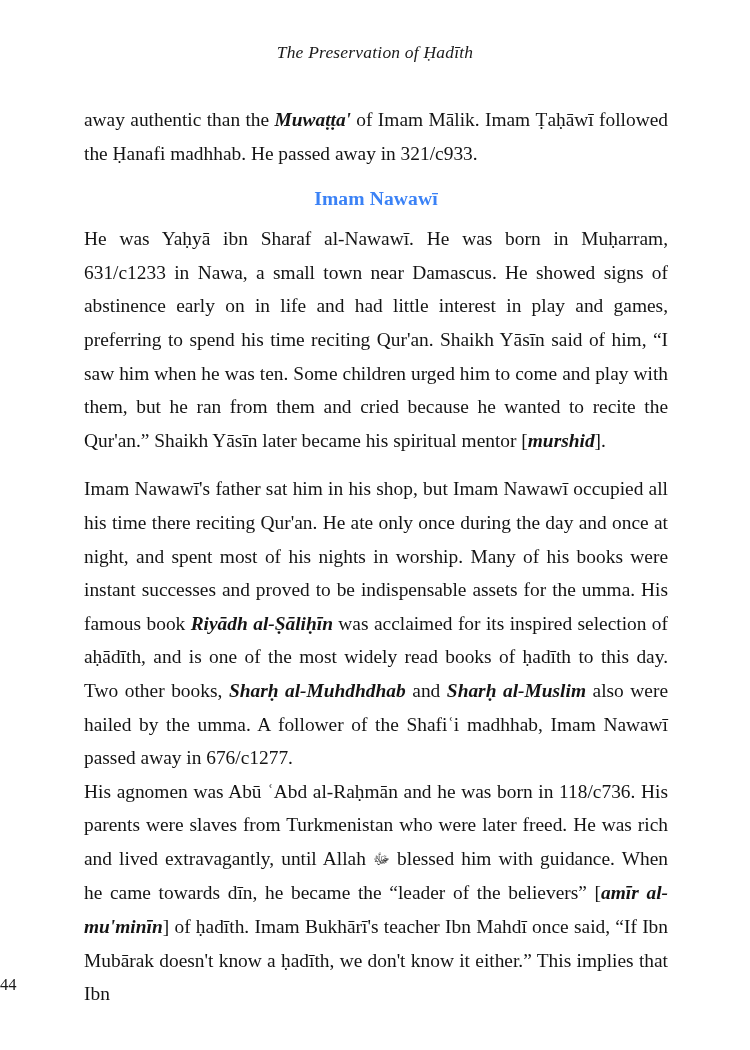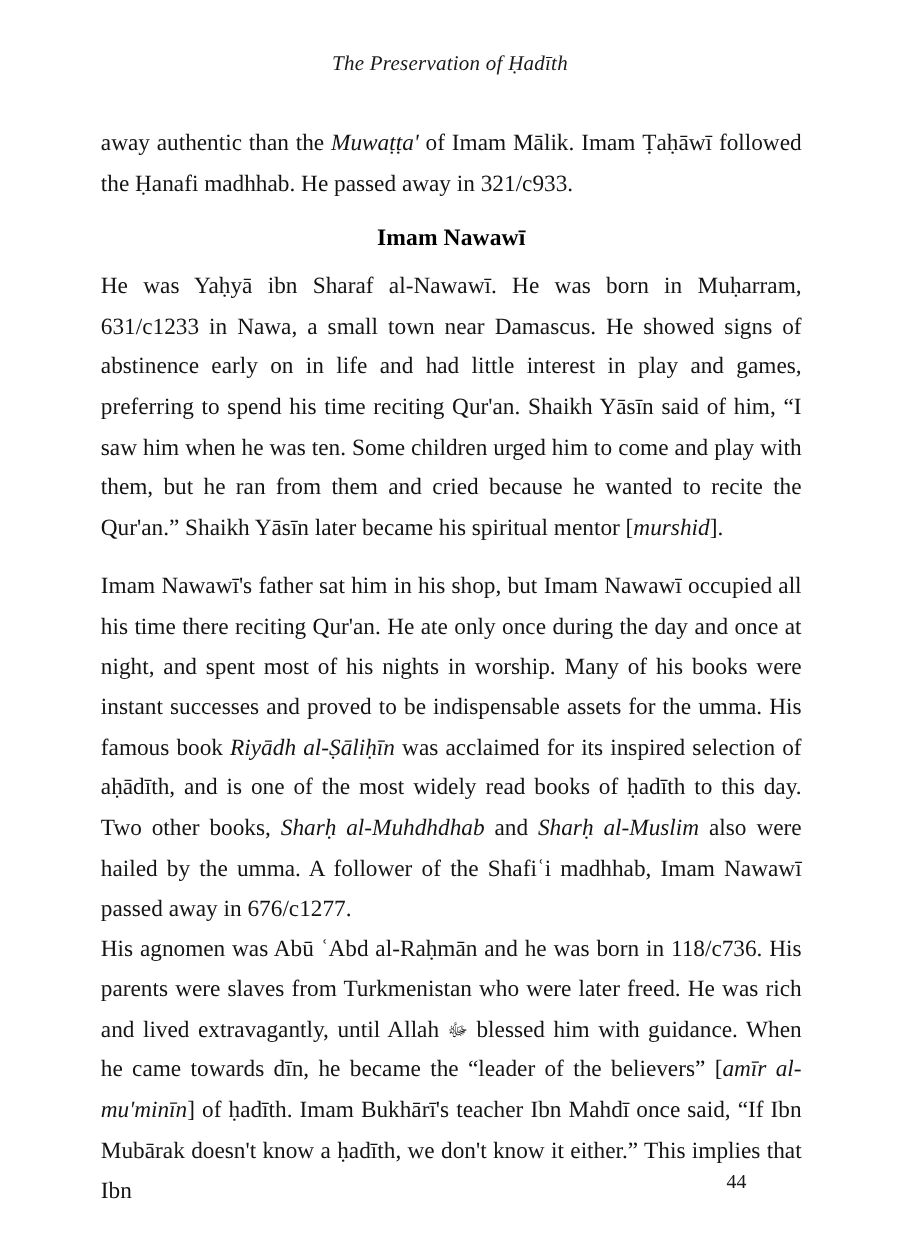--- a/index.html
+++ b/index.html
@@ -50,44 +50,44 @@
   p.body-par + h2.section-heading {
     margin-top: 14px;
   }
   h2.section-heading {
     margin: 0 0 8px 0;
     text-align: center;
     font-size: 19.6px;
     font-weight: bold;
     line-height: 30px;
     letter-spacing: 0.1px;
-    color: #000000;
+    color: #3b82f6;
   }
   h2.section-heading + p.body-par {
     margin-top: 0;
   }
   .par-gap {
     height: 15px;
   }
   .folio {
     position: absolute;
     bottom: 55px;
     left: 0;
     width: 622px;
-    text-align: right;
+    text-align: left;
     font-size: 16.5px;
     color: #1a1a1a;
   }
   .honorific {
     font-family: "DejaVu Sans", sans-serif;
     font-size: 15px;
     vertical-align: 1px;
     letter-spacing: 0;
   }
-  i, em { font-style: italic; }
+  i, em { font-style: italic; font-weight: bold; }
 </style>
 </head>
 <body>
 
 <div class="page">
 
   <div class="running-header">The Preservation of Ḥadīth</div>
 
   <div class="content">
 

